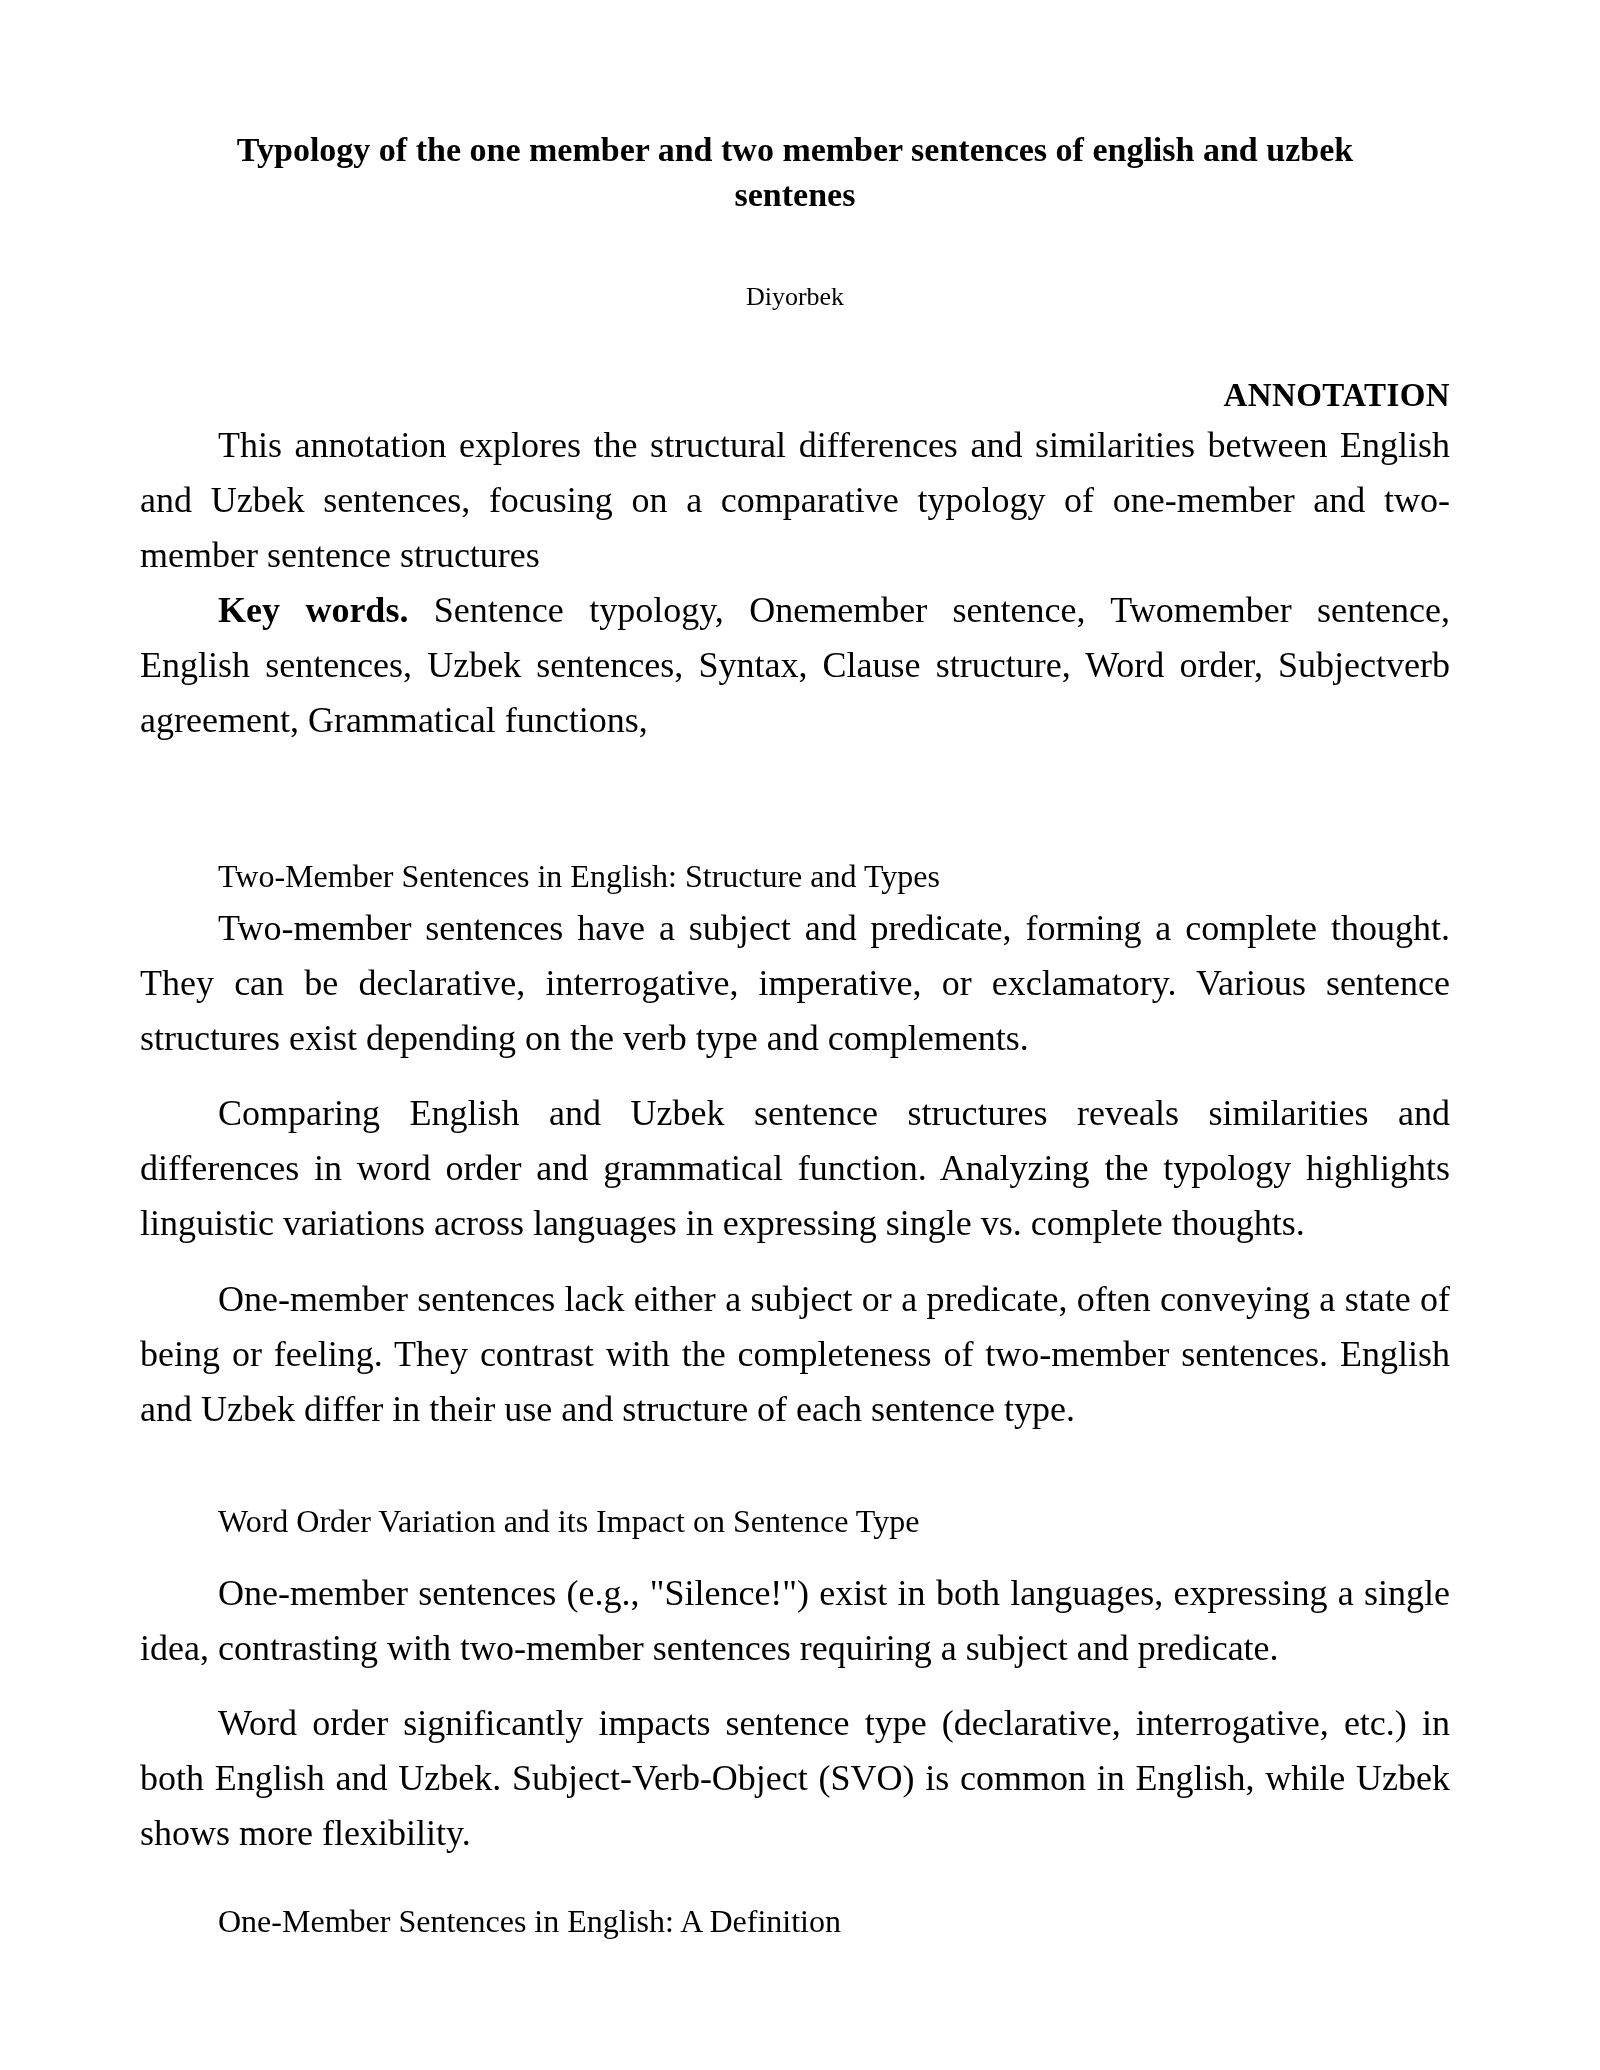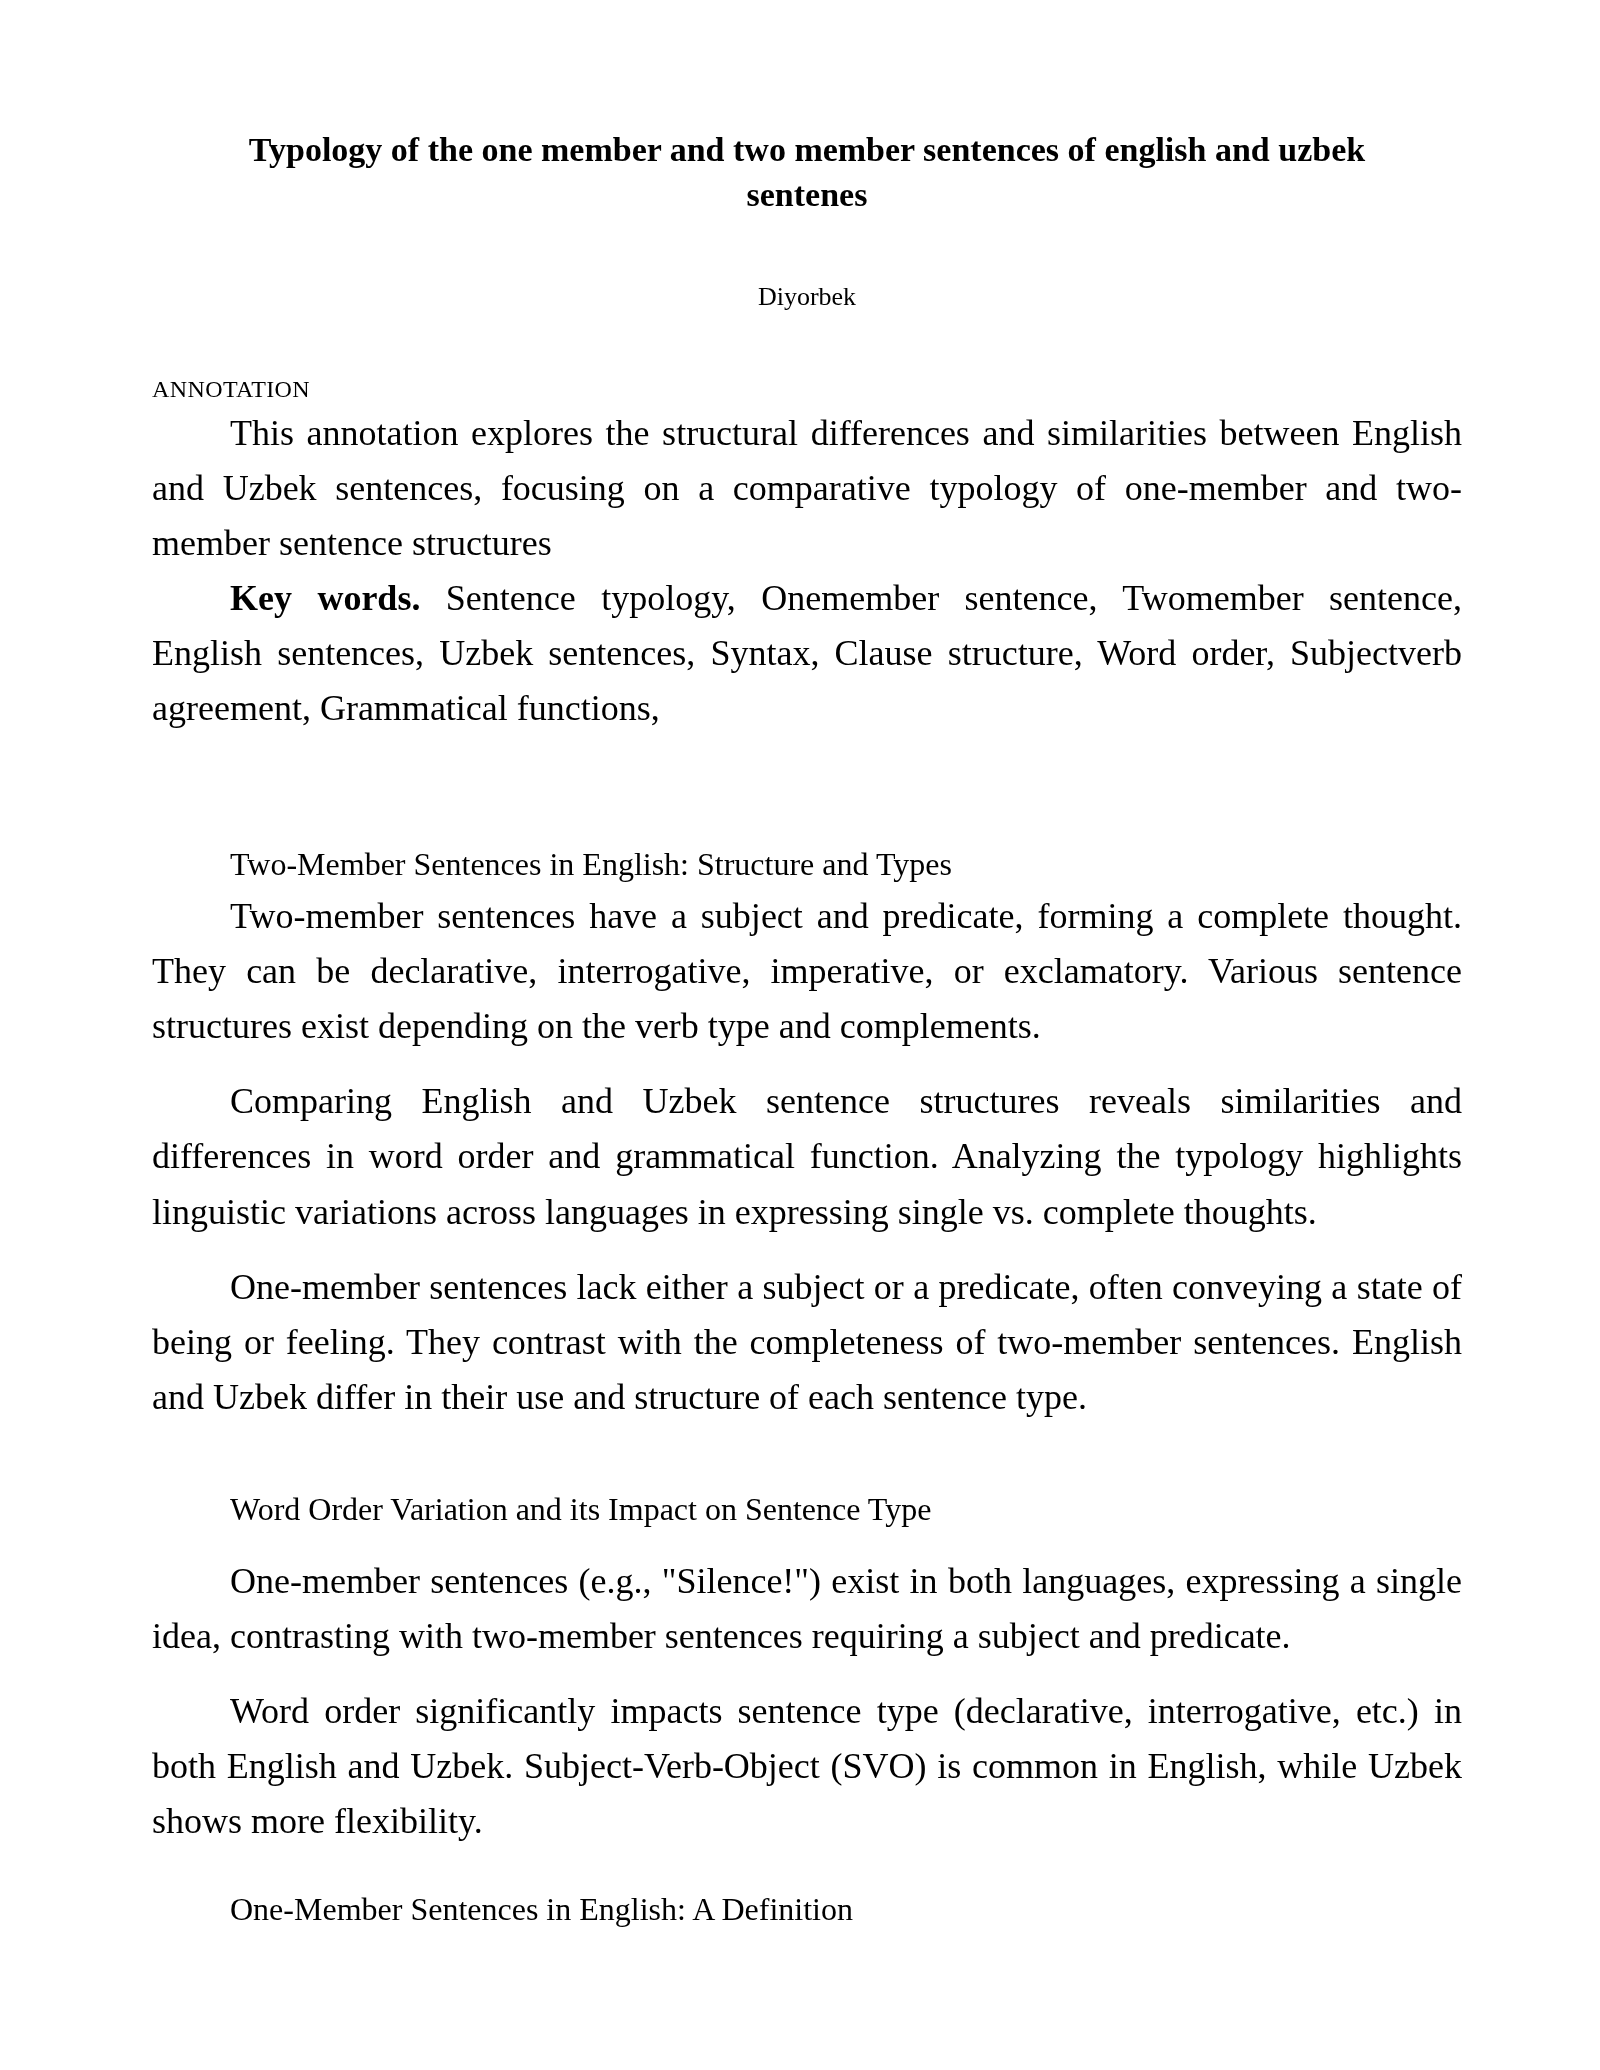--- a/index.html
+++ b/index.html
@@ -18,21 +18,21 @@
     position: relative;
     width: 1600px;
     height: 2070px;
     background: #ffffff;
     box-sizing: border-box;
     padding: 0;
     overflow: hidden;
   }
   .content {
     position: absolute;
-    left: 152px;
+    left: 140px;
     top: 128px;
     width: 1310px;
   }
 
   
   .doc-title {
     font-size: 34px;
     font-weight: bold;
     text-align: center;
     line-height: 1.32;
@@ -40,23 +40,23 @@
     padding: 0 55px;
   }
   .doc-author {
     font-size: 26px;
     font-weight: normal;
     text-align: center;
     line-height: 1.32;
     margin: 62px 0 0 0;
   }
   .section-annotation-title {
-    font-size: 24px;
-    font-weight: normal;
-    text-align: left;
+    font-size: 33px;
+    font-weight: bold;
+    text-align: right;
     line-height: 1.32;
     margin: 60px 0 0 0;
     letter-spacing: 0.4px;
   }
 
   
   p.body-par {
     font-size: 36px;
     line-height: 1.53;
     text-align: justify;

